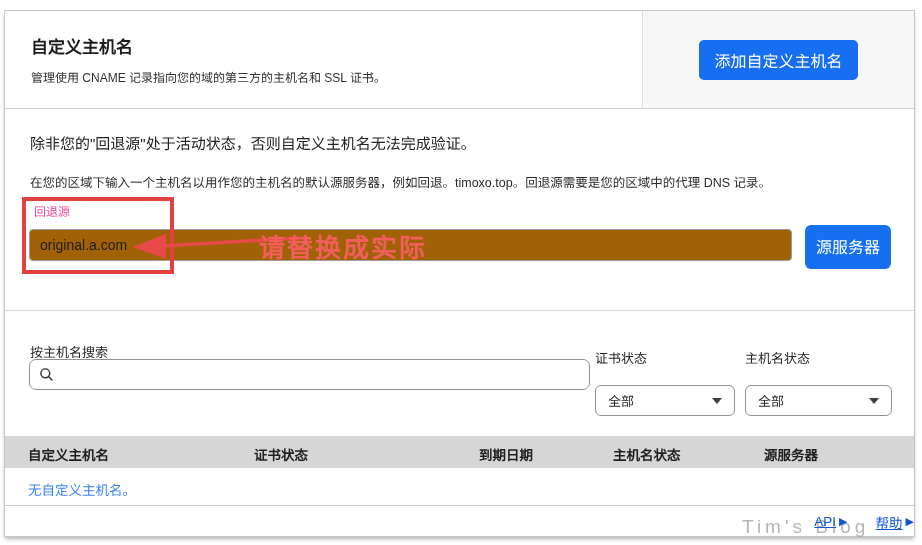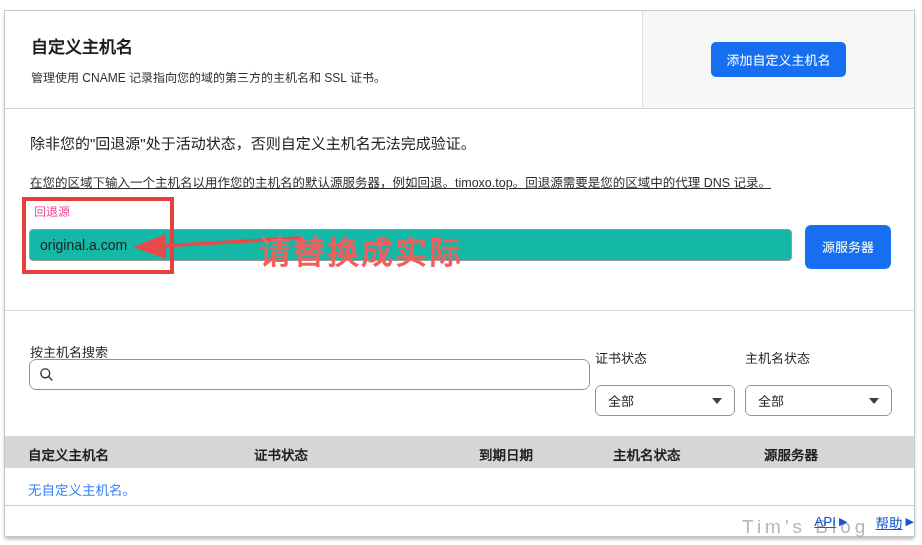--- a/index.html
+++ b/index.html
@@ -15,32 +15,32 @@
   
   .card-header { position:relative; height:98px; border-bottom:1px solid #d2d2d2; }
   .header-left { position:absolute; left:26px; top:22px; width:560px; }
   .page-title { font-size:17px; font-weight:bold; color:#1d1d1d; }
   .page-desc { margin-top:10px; font-size:12px; color:#303030; }
   .header-right { position:absolute; right:0; top:0; width:272px; height:97px;
     background:#f7f7f7; border-left:1px solid #dcdcdc;
     display:flex; align-items:center; justify-content:center; }
 
   .btn-blue { background:#156ff0; color:#fff; border:none; border-radius:5px;
-    font-size:13px; cursor:pointer; font-family:inherit; }
+    font-size:16px; cursor:pointer; font-family:inherit; }
   .btn-add-hostname { padding:8px 15px; }
   .btn-add-fallback { position:absolute; left:800px; top:214px; width:86px; height:44px;
     line-height:17px; padding:4px 8px; border-radius:6px; }
 
   
   .warning-text { position:absolute; left:25px; top:121px; font-size:15px; color:#222; }
-  .hint-text { position:absolute; left:25px; top:161px; font-size:12.5px; color:#2b2b2b;text-decoration:underline; }
+  .hint-text { position:absolute; left:25px; top:161px; font-size:12.5px; color:#2b2b2b; }
   .fallback-label { position:absolute; left:29px; top:191px; font-size:12px; color:#ec4899; }
   .fallback-input { position:absolute; left:24px; top:218px; width:763px; height:32px;
     border:1px solid #9c9c9c; border-radius:4px; font-size:14px; color:#1f1f1f;
-    padding:0 10px; font-family:inherit; background:#14b8a6; }
+    padding:0 10px; font-family:inherit; background:#a16207; }
   .section-divider { position:absolute; left:0; top:299px; width:100%; height:1px; background:#d8d8d8; }
 
   
   .search-label { position:absolute; left:25px; top:331px; font-size:13px; }
   .search-box { position:absolute; left:24px; top:348px; width:561px; height:31px;
     border:1px solid #929292; border-radius:7px; background:#fff;
     display:flex; align-items:center; padding:0 9px; }
   .search-box input { border:none; outline:none; flex:1; font-size:13px;
     margin-left:7px; font-family:inherit; background:transparent; }
   .filter-label { position:absolute; font-size:13px; top:337px; }
@@ -75,21 +75,21 @@
   .foot-link .tri { margin-left:3px; font-size:11px; text-decoration:none; }
 
   
   .watermark { position:absolute; left:742px; top:516px; font-size:19px;
     letter-spacing:4px; color:#9d9d9d; opacity:.75; z-index:30; white-space:nowrap; }
 
   
   .anno-rect { position:absolute; left:22px; top:197px; width:152px; height:77px;
     border:4px solid #e54040; z-index:20; pointer-events:none; }
   .anno-arrow { position:absolute; left:130px; top:226px; z-index:21; pointer-events:none; }
-  .anno-note { position:absolute; left:259px; top:227px; z-index:21; font-size:32px;
+  .anno-note { position:absolute; left:259px; top:227px; z-index:21; font-size:26px;
     font-weight:700; color:#f25e5c; letter-spacing:2px; pointer-events:none; white-space:nowrap; }
 </style>
 </head>
 <body>
 
 <div class="stage">
   <div class="card">
 
     <div class="card-header">
       <div class="header-left">

